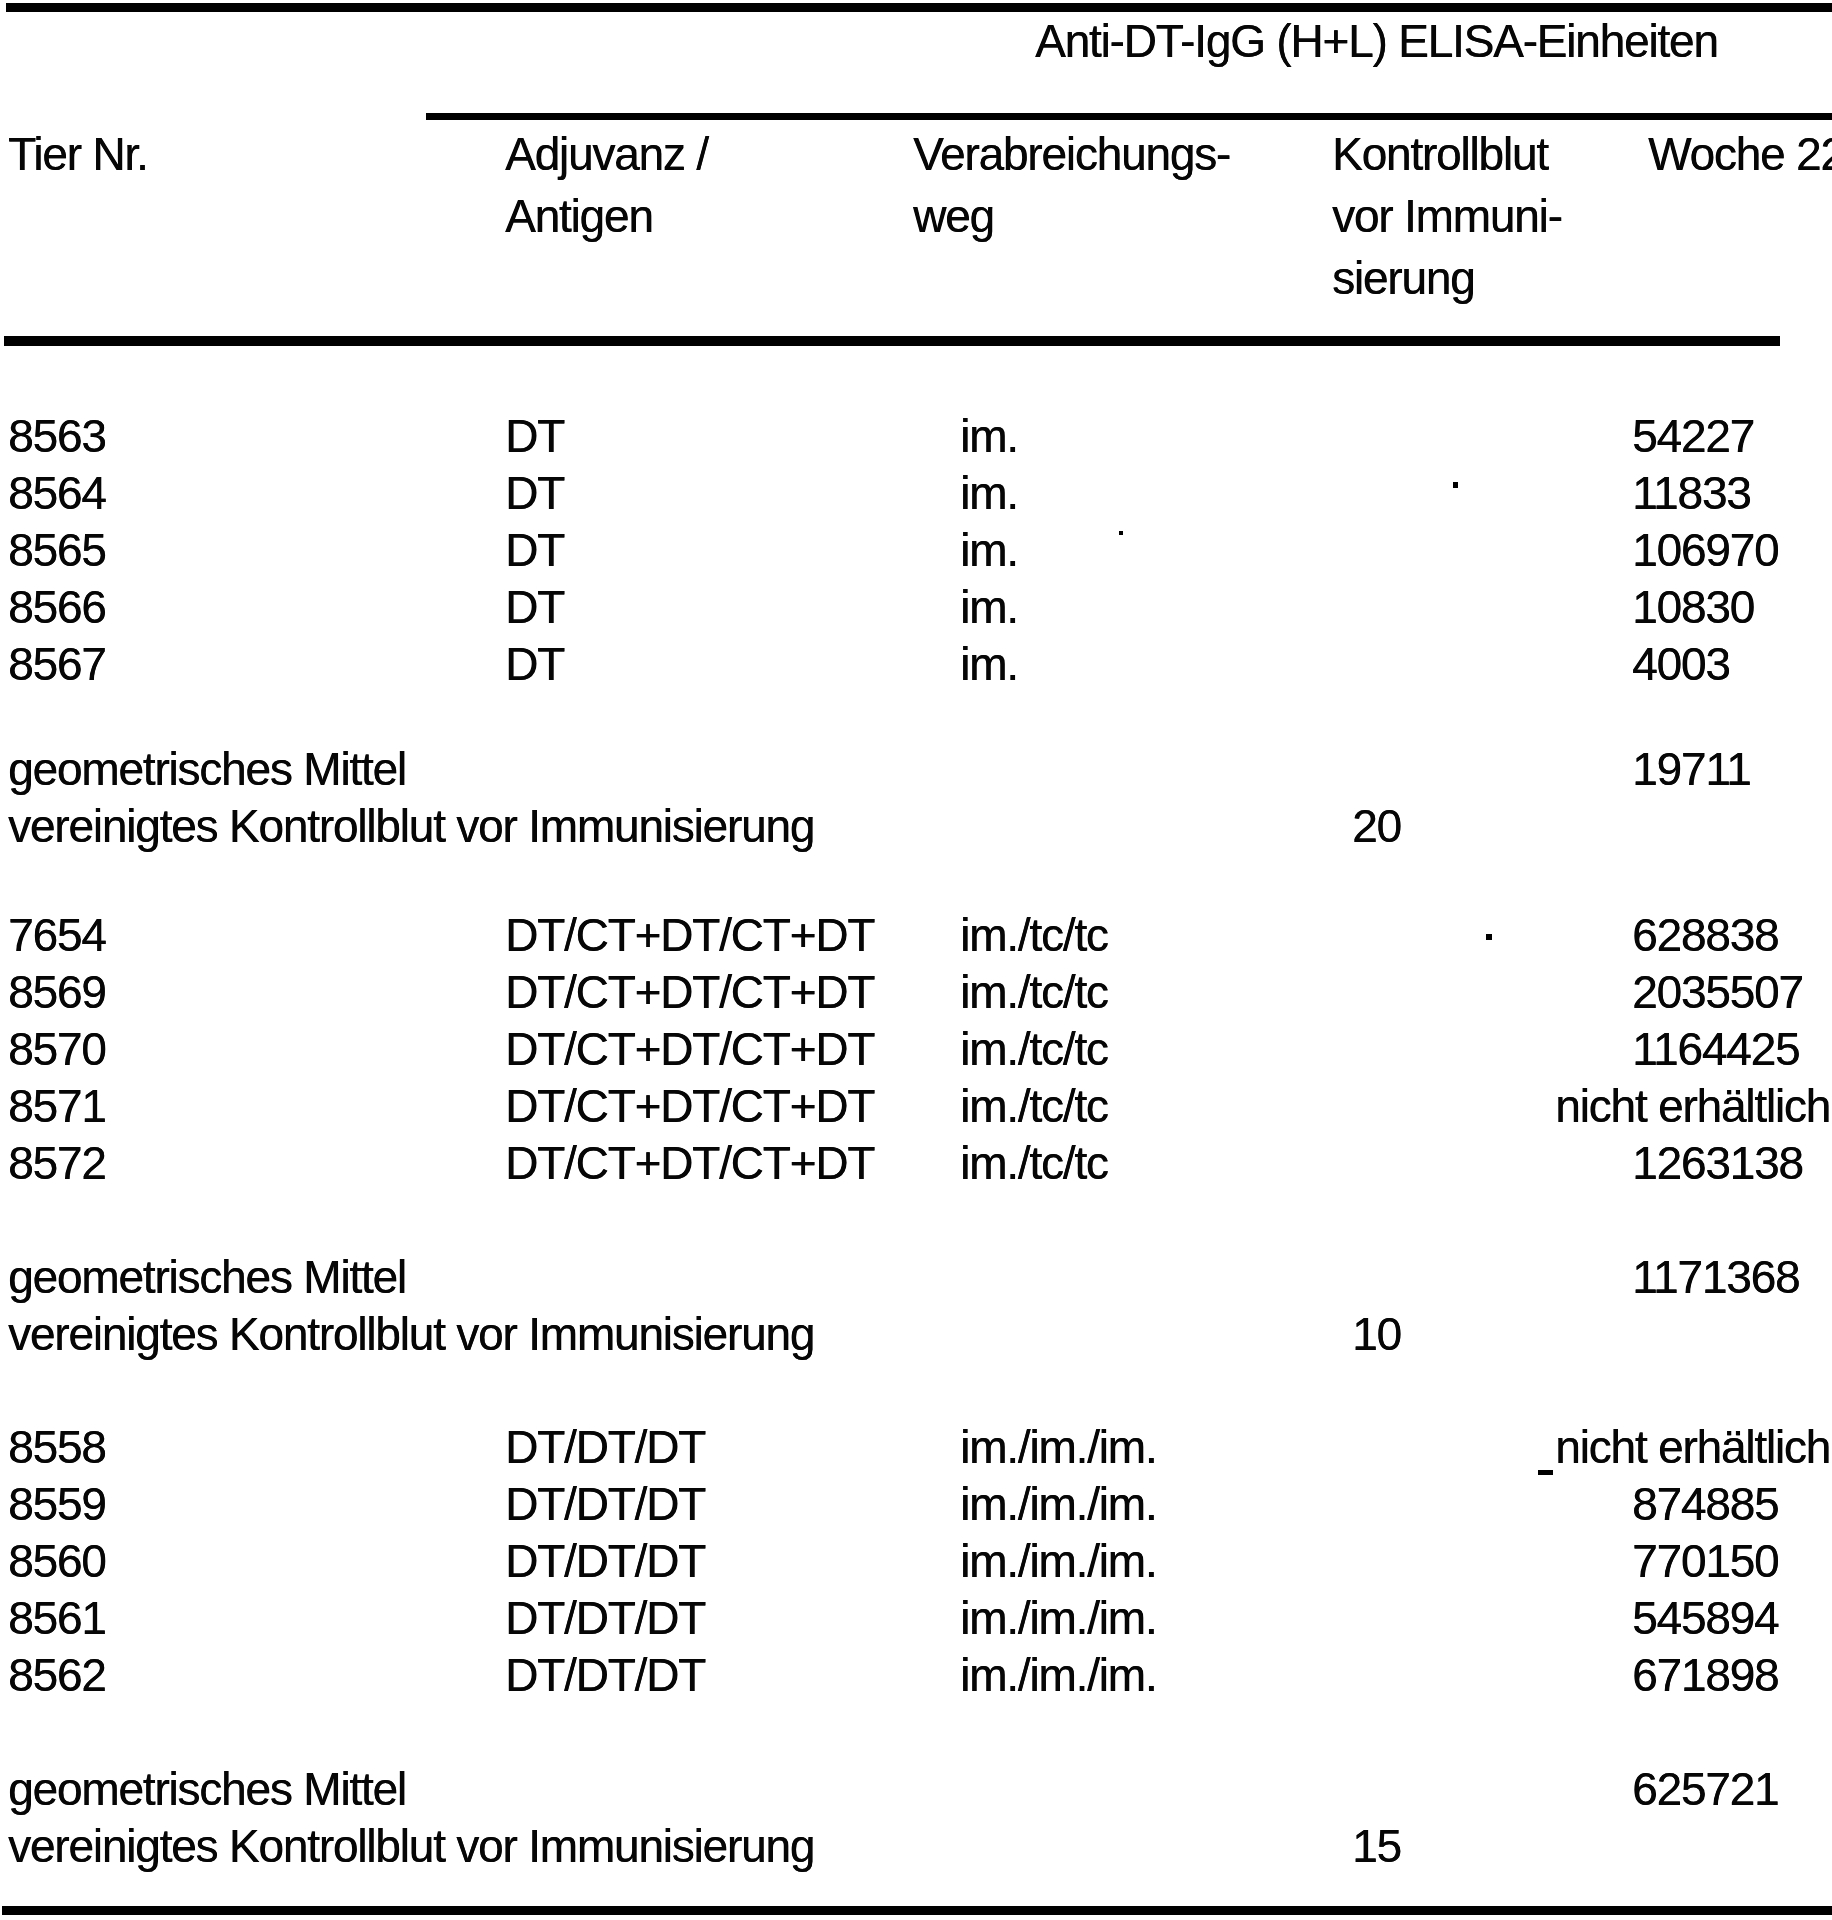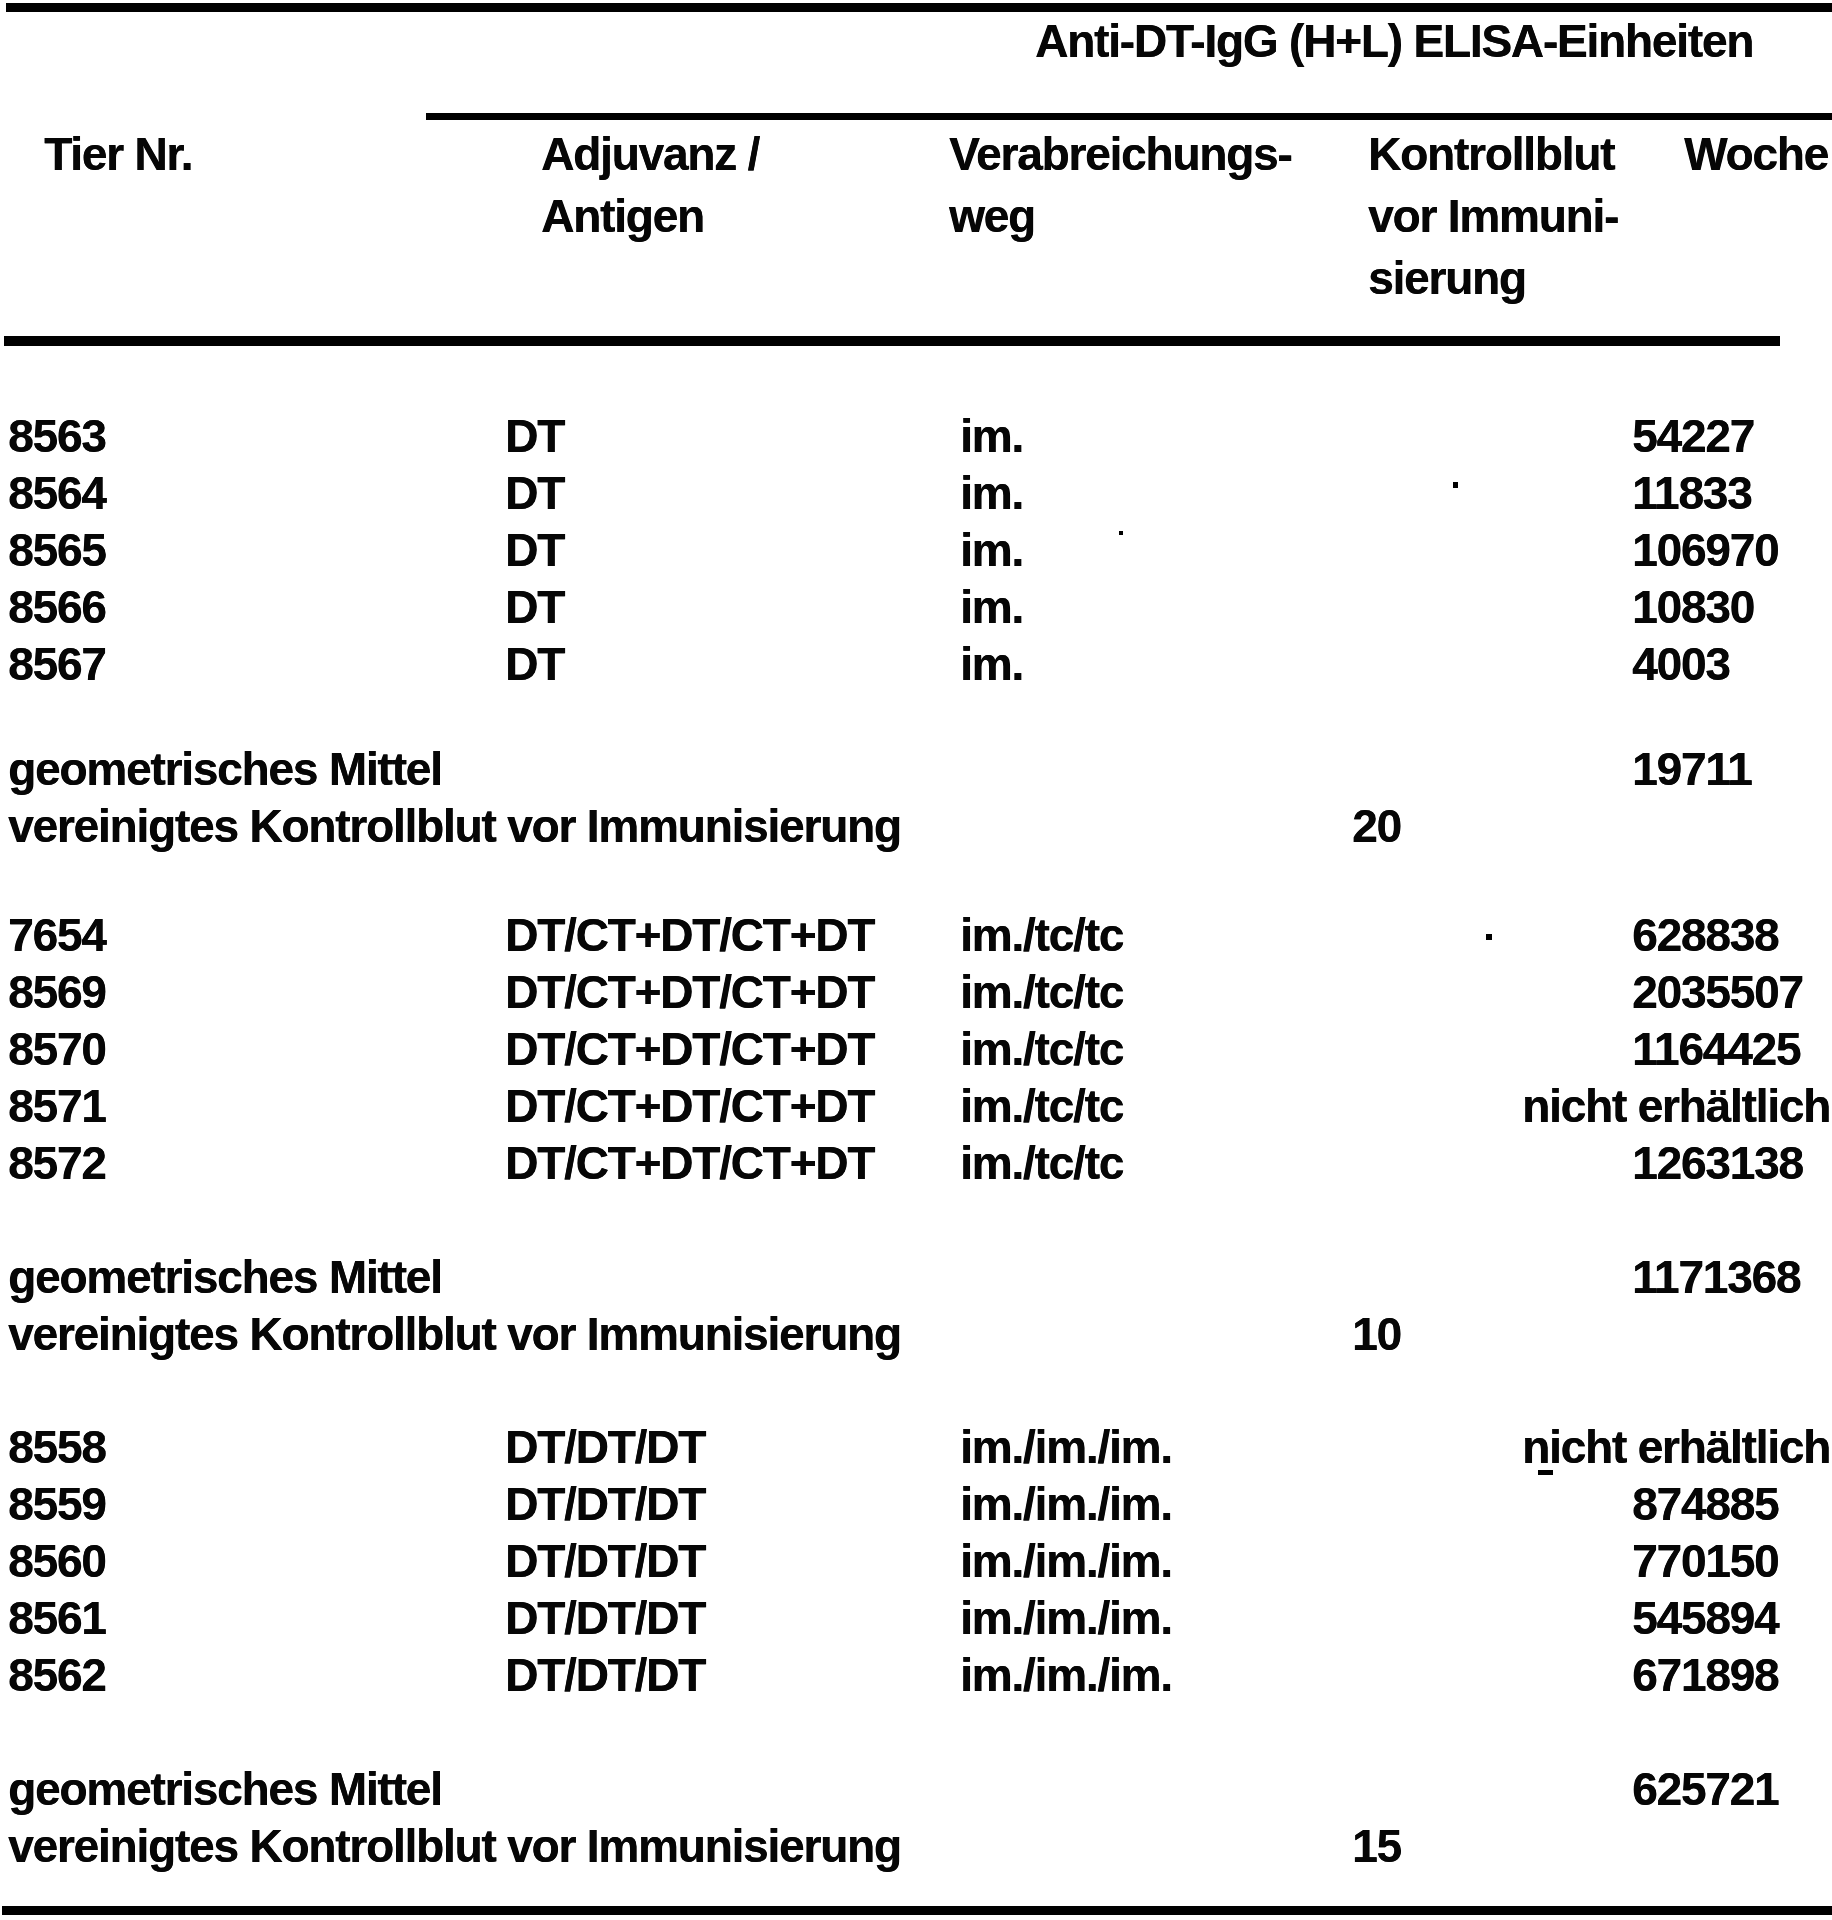--- a/index.html
+++ b/index.html
@@ -6,31 +6,30 @@
   html,body { background:#ffffff; }
   body {
     width:1832px; height:1920px; overflow:hidden;
     font-family:"Liberation Sans","DejaVu Sans",sans-serif;
     color:#060606;
   }
   .page {
     position:relative; width:1832px; height:1476px; background:#fff;
     font-size:46px; letter-spacing:-1.2px;
     text-shadow:0.4px 0 0 currentColor; 
-    font-weight:bold;
   }
   .rule { position:absolute; background:#000; }
   #rule-top    { top:3px;    left:6px;   right:0;  height:9px; }
   #rule-mid    { top:113px;  left:426px; right:0;  height:7px; }
   #rule-head   { top:336px;  left:4px;   width:1776px; height:10px; }
   #rule-bottom { top:1906px; left:2px;   right:0;  height:9px; }
 
   .span-hdr { position:absolute; top:14px; left:1035px; white-space:nowrap; }
 
-  .hdr { position:absolute; top:123px; line-height:62px; white-space:nowrap;margin-left:36px; }
+  .hdr { position:absolute; top:123px; line-height:62px; white-space:nowrap; }
   .hc1 { left:8px; }
   .hc2 { left:505px; }
   .hc3 { left:913px; }
   .hc4 { left:1332px; }
   .hc5 { left:1648px; }
 
   .tbody { position:absolute; top:408px; left:0; width:100%; }
   .row { position:relative; height:57px; line-height:57px; white-space:nowrap; }
   .c1 { position:absolute; left:8px; }
   .c2 { position:absolute; left:505px; }

